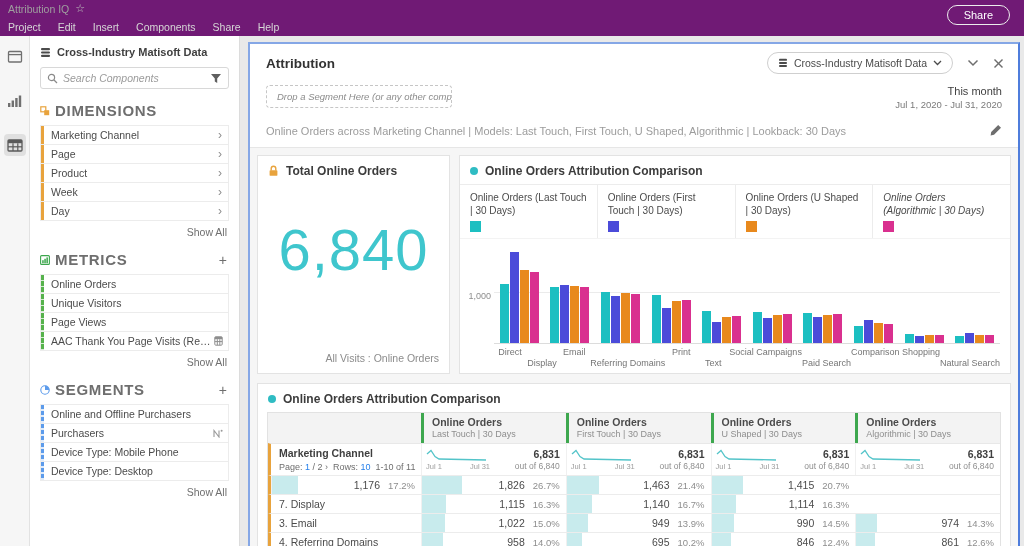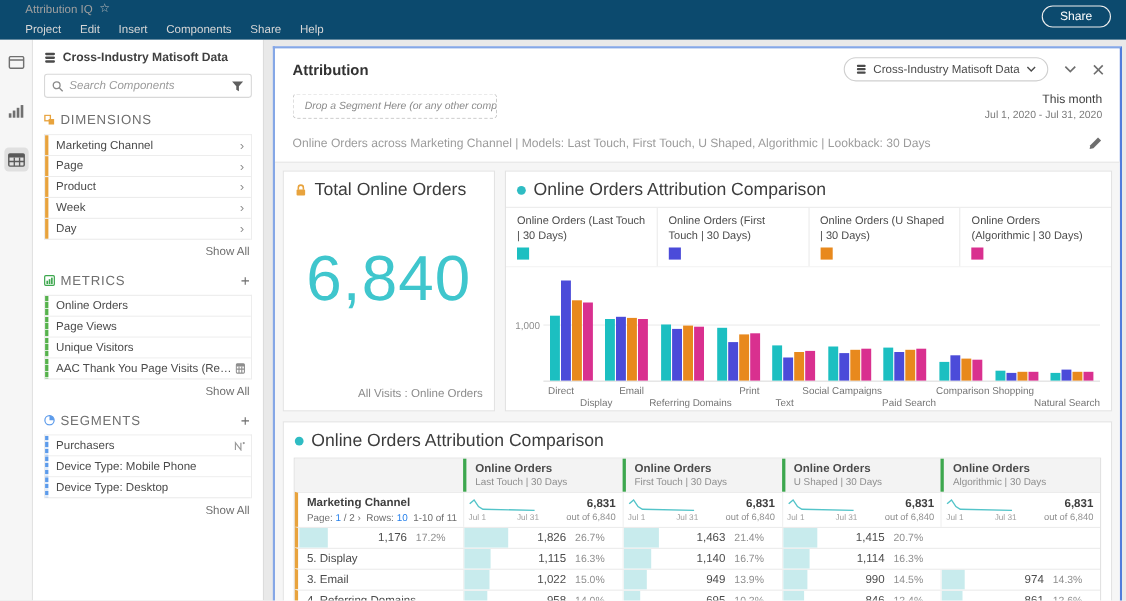--- a/index.html
+++ b/index.html
@@ -1,41 +1,41 @@
 <!DOCTYPE html>
 <html><head>
 <meta charset="utf-8">
 <style>
   * { margin:0; padding:0; box-sizing:border-box; }
   html,body { width:1024px; height:546px; overflow:hidden; font-family:"Liberation Sans", sans-serif; background:#e9e9e9; }
   .stage { width:1024px; height:546px; position:relative; display:flex; flex-direction:column; }
 
   
-  .topbar { height:36px; background:#0c4a6e; position:relative; flex:none; padding-left:23px; }
+  .topbar { height:36px; background:#701a75; position:relative; flex:none; padding-left:8px; }
   .app-title-row { height:17px; display:flex; align-items:center; gap:6px; }
   .app-title { font-size:10.5px; color:#9f9f9f; }
   .star { color:#b9b9b9; font-size:11px; line-height:1; }
   .menu-row { height:19px; display:flex; align-items:center; }
   .menu-item { font-size:10.5px; color:#d6d6d6; margin-right:17px; cursor:default; }
   .share-btn { position:absolute; right:14px; top:5px; background:transparent; border:1.5px solid #ededed; color:#fff; border-radius:13px; font-size:11px; padding:3px 16px; font-family:inherit; }
 
   
   .content { flex:1; display:flex; min-height:0; }
   .rail { width:30px; background:#f6f6f6; border-right:1px solid #e2e2e2; padding-top:10px; display:flex; flex-direction:column; align-items:center; gap:22px; flex:none; }
   .rail-btn { width:22px; height:22px; display:flex; align-items:center; justify-content:center; border-radius:4px; }
   .rail-btn.active { background:#e0e0e0; }
 
   .sidebar { width:210px; background:#fff; border-right:1px solid #dcdcdc; padding:8px 10px 0 10px; flex:none; overflow:hidden; }
   .dataset-row { display:flex; align-items:center; gap:6px; font-size:11px; font-weight:bold; color:#3f3f3f; padding:2px 0 0 0; }
   .search-box { margin-top:9px; height:22px; border:1px solid #d8d8d8; border-radius:3px; display:flex; align-items:center; padding:0 6px; gap:5px; background:#fff; }
   .search-box input { flex:1; border:none; outline:none; font-size:10.5px; font-style:italic; color:#555; min-width:0; font-family:inherit; background:transparent; }
   .search-box input::placeholder { color:#9b9b9b; }
 
   .section-hdr { margin-top:13px; display:flex; align-items:center; gap:5px; }
-  .section-label { font-size:12px; font-weight:normal; letter-spacing:.7px; color:#6e6e6e; }
+  .section-label { font-size:15px; font-weight:bold; letter-spacing:.7px; color:#6e6e6e; }
   .plus-btn { margin-left:auto; font-size:14px; color:#6e6e6e; line-height:1; padding-right:2px; }
   .side-list { margin-top:6px; border:1px solid #ececec; border-bottom:none; }
   .side-item { height:19px; display:flex; align-items:center; background:#fff; border-bottom:1px solid #ececec; position:relative; padding-left:10px; }
   .side-item::before { content:""; position:absolute; left:0; top:0; bottom:0; width:3px; }
   .side-item.acc-dim::before { background:#E8A33D; }
   .side-item.acc-met::before { background:repeating-linear-gradient(180deg,#56B24C 0 5px,rgba(86,178,76,.25) 5px 6px); }
   .side-item.acc-seg::before { background:repeating-linear-gradient(180deg,#5C9BEB 0 4px,rgba(92,155,235,.2) 4px 6px); }
   .side-item .lbl { font-size:10.5px; color:#4b4b4b; white-space:nowrap; overflow:hidden; text-overflow:ellipsis; flex:1; }
   .side-item .chev { margin-left:auto; color:#8d8d8d; font-size:12px; padding-right:6px; line-height:1; }
   .side-item .mini-ic { margin-left:auto; padding-right:5px; display:flex; }
@@ -55,33 +55,33 @@
   .date-label { font-size:11px; color:#3f3f3f; }
   .date-range { font-size:9.5px; color:#7a7a7a; margin-top:2px; }
   .desc-row { display:flex; align-items:center; padding:6px 16px 10px 16px; }
   .desc-text { font-size:11px; color:#9c9c9c; }
   .pencil { margin-left:auto; }
   .panel-body { flex:1; background:#f6f6f6; border-top:1px solid #e6e6e6; padding:7px 7px 0 7px; display:flex; flex-direction:column; gap:9px; min-height:0; }
 
   .card { background:#fff; border:1px solid #e3e3e3; }
   .cards-row { display:flex; gap:9px; height:219px; flex:none; }
   .card-hdr { display:flex; align-items:center; gap:7px; padding:8px 10px 6px 10px; }
-  .card-title { font-size:16px; font-weight:normal; color:#3c3c3c; }
+  .card-title { font-size:12px; font-weight:bold; color:#3c3c3c; }
   .dot { width:8px; height:8px; border-radius:50%; background:#2fbcc3; flex:none; }
 
   
   .sum-card { width:193px; flex:none; position:relative; }
   .big-number { text-align:center; font-size:58px; font-weight:200; color:#3fc6cd; margin-top:32px; letter-spacing:1px; }
   .sum-caption { position:absolute; right:10px; bottom:9px; font-size:10.5px; color:#8c8c8c; }
 
   
   .chart-card { flex:1; min-width:0; display:flex; flex-direction:column; }
   .legend-row { border-top:1px solid #ececec; border-bottom:1px solid #f3f3f3; display:flex; flex:none; }
   .legend-cell { flex:1; padding:7px 10px 6px 10px; border-right:1px solid #ececec; }
-  .legend-cell:last-child { border-right:none; }
+  .legend-cell:last-child { border-right:none;font-style:italic; }
   .legend-label { font-size:10px; color:#4b4b4b; line-height:1.25; min-height:25px; }
   .legend-swatch { width:11px; height:11px; margin-top:4px; }
   .chart-wrap { flex:1; display:flex; padding:8px 10px 0 6px; min-height:0; }
   .yaxis { width:28px; position:relative; flex:none; }
   .ytick { position:absolute; right:3px; bottom:72px; font-size:9px; color:#8e8e8e; }
   .plot-col { flex:1; display:flex; flex-direction:column; min-width:0; }
   .plot { position:relative; height:97px; border-bottom:1px solid #dcdcdc; display:flex; align-items:flex-end; }
   .gridline { position:absolute; left:0; right:0; bottom:50px; height:1px; background:#ebebeb; }
   .bar-group { flex:1; display:flex; align-items:flex-end; justify-content:center; gap:1px; height:100%; position:relative; }
   .bar { width:9px; flex:none; }
@@ -104,21 +104,21 @@
   .pagination { font-size:9px; color:#6e6e6e; margin-top:3px; white-space:nowrap; }
   .pagination .blue { color:#2680EB; }
   .tot-cell { border-left:1px solid #f0f0f0; display:flex; align-items:center; padding:2px 6px 2px 4px; }
   .spark { display:flex; flex-direction:column; }
   .spark-axis { display:flex; justify-content:space-between; width:64px; font-size:7.5px; color:#9d9d9d; margin-top:1px; }
   .tot-right { margin-left:auto; text-align:right; }
   .tot-val { font-size:10.5px; font-weight:bold; color:#3f3f3f; }
   .tot-outof { font-size:8.5px; color:#8e8e8e; margin-top:1px; }
   .d-row { border-left:3px solid #E8A33D; border-top:1px solid #ececec; height:19px; background:#fff; }
   .d-name { display:flex; align-items:center; padding-left:8px; font-size:10.5px; color:#4b4b4b; white-space:nowrap; overflow:hidden; }
-  .d-cell { position:relative; border-left:1px solid #f0f0f0; display:flex; align-items:center; justify-content:flex-end; padding-right:16px; overflow:hidden; }
+  .d-cell { position:relative; border-left:1px solid #f0f0f0; display:flex; align-items:center; justify-content:flex-end; padding-right:6px; overflow:hidden; }
   .d-bar { position:absolute; left:0; top:0; bottom:0; background:#c8ebed; }
   .d-val { position:relative; font-size:10.5px; color:#4b4b4b; }
   .d-pct { position:relative; font-size:9.5px; color:#8e8e8e; width:35px; text-align:right; }
   svg { display:block; }
 </style>
 </head>
 <body>
 
 <div class="stage">
 
@@ -224,24 +224,24 @@
               <rect x="6.4" y="2.4" width="1.5" height="5.8" fill="#3DA74E"></rect>
             </svg>
             <span class="section-label">METRICS</span>
             <span class="plus-btn">+</span>
           </div>
           <div class="side-list">
             <div class="side-item acc-met">
               <span class="lbl">Online Orders</span>
             </div>
             <div class="side-item acc-met">
+              <span class="lbl">Unique Visitors</span>
+            </div>
+            <div class="side-item acc-met">
               <span class="lbl">Page Views</span>
-            </div>
-            <div class="side-item acc-met">
-              <span class="lbl">Unique Visitors</span>
             </div>
             <div class="side-item acc-met">
               <span class="lbl">AAC Thank You Page Visits (Registration C...</span>
               <span class="mini-ic">
                 <svg width="9" height="10" viewBox="0 0 9 10">
                   <rect x="0.8" y="0.8" width="7.4" height="8.4" rx="1" fill="none" stroke="#8e8e8e" stroke-width="1"></rect>
                   <rect x="0.8" y="0.8" width="7.4" height="2.4" fill="#8e8e8e"></rect>
                   <line x1="0.8" y1="5.6" x2="8.2" y2="5.6" stroke="#8e8e8e"></line>
                   <line x1="3.3" y1="3.2" x2="3.3" y2="9.2" stroke="#8e8e8e"></line>
                   <line x1="5.8" y1="3.2" x2="5.8" y2="9.2" stroke="#8e8e8e"></line>
@@ -252,20 +252,23 @@
           <div class="show-all">Show All</div>
           <div class="section-hdr">
             <svg width="10" height="10" viewBox="0 0 10 10">
               <circle cx="5" cy="5" r="4.2" fill="none" stroke="#5C9BEB" stroke-width="1.1"></circle>
               <path d="M5,5 L5,0.8 A4.2,4.2 0 0 1 9.2,5 Z" fill="#5C9BEB"></path>
             </svg>
             <span class="section-label">SEGMENTS</span>
             <span class="plus-btn">+</span>
           </div>
           <div class="side-list">
+            <div class="side-item acc-seg">
+              <span class="lbl">Online and Offline Purchasers</span>
+            </div>
             <div class="side-item acc-seg">
               <span class="lbl">Purchasers</span>
               <span class="mini-ic">
                 <svg width="10" height="9" viewBox="0 0 10 9">
                   <polyline points="1,8 1,1.5 6,8 6,1.5" fill="none" stroke="#9a9a9a" stroke-width="1.1"></polyline>
                   <circle cx="8.6" cy="1.8" r="1" fill="#9a9a9a"></circle>
                 </svg>
               </span>
             </div>
             <div class="side-item acc-seg">
@@ -558,21 +561,21 @@
                     <span class="d-val">1,463</span>
                     <span class="d-pct">21.4%</span>
                   </div>
                   <div class="d-cell">
                     <div class="d-bar" style="width: 31px;"></div>
                     <span class="d-val">1,415</span>
                     <span class="d-pct">20.7%</span>
                   </div>
                 </div>
                 <div class="t-row d-row">
-                  <div class="d-name">5. Display</div>
+                  <div class="d-name">7. Display</div>
                   <div class="d-cell">
                     <div class="d-bar" style="width: 24px;"></div>
                     <span class="d-val">1,115</span>
                     <span class="d-pct">16.3%</span>
                   </div>
                   <div class="d-cell">
                     <div class="d-bar" style="width: 25px;"></div>
                     <span class="d-val">1,140</span>
                     <span class="d-pct">16.7%</span>
                   </div>

